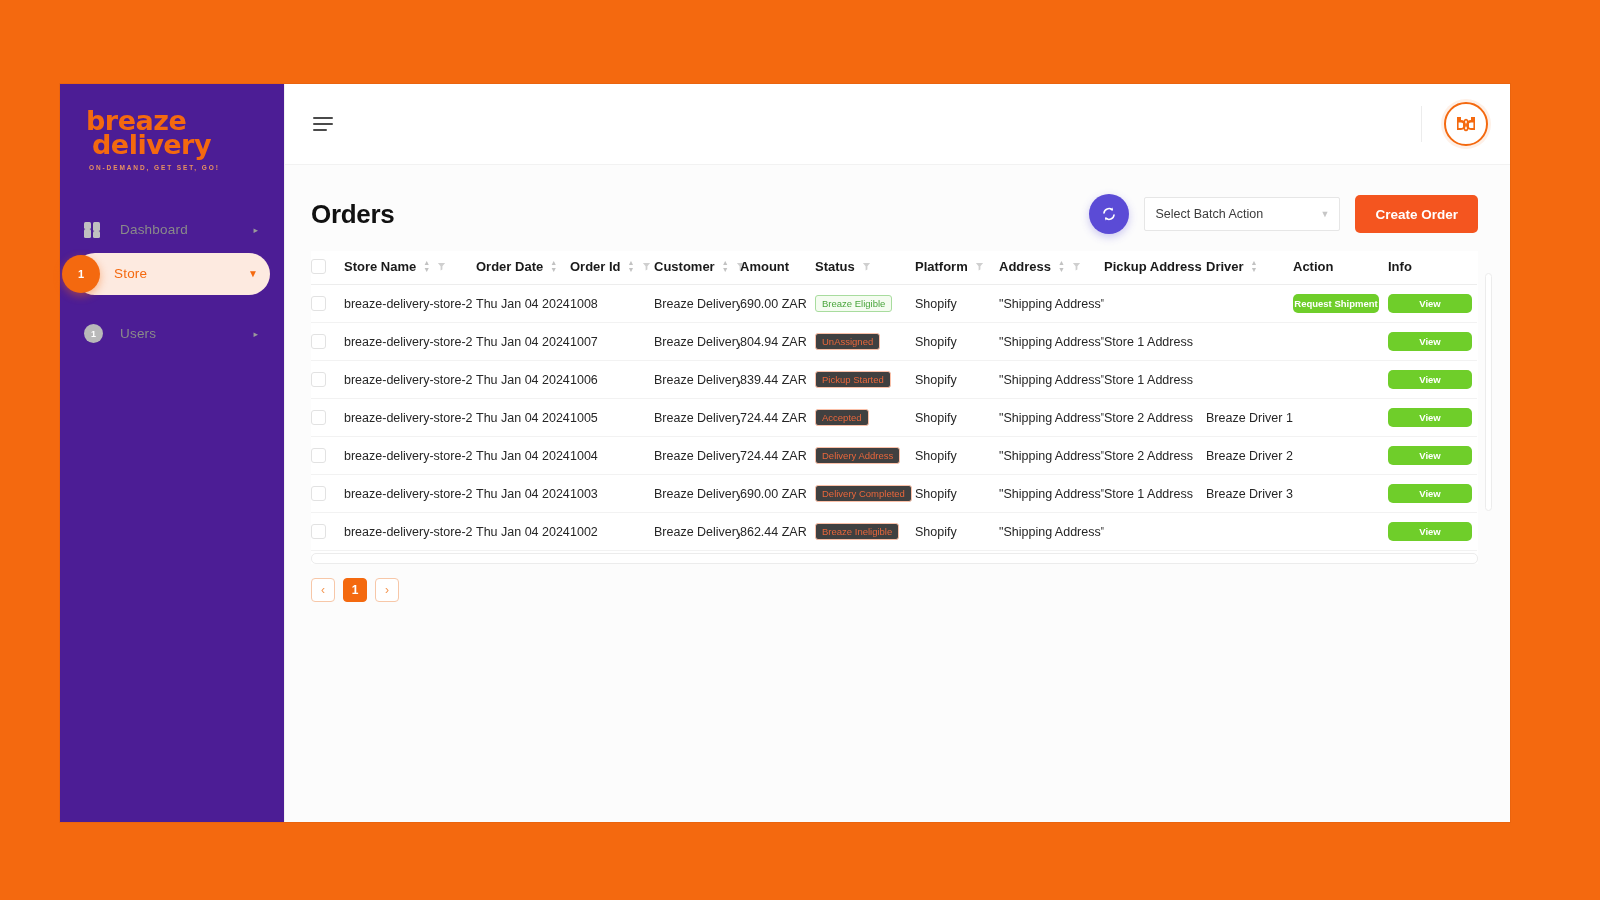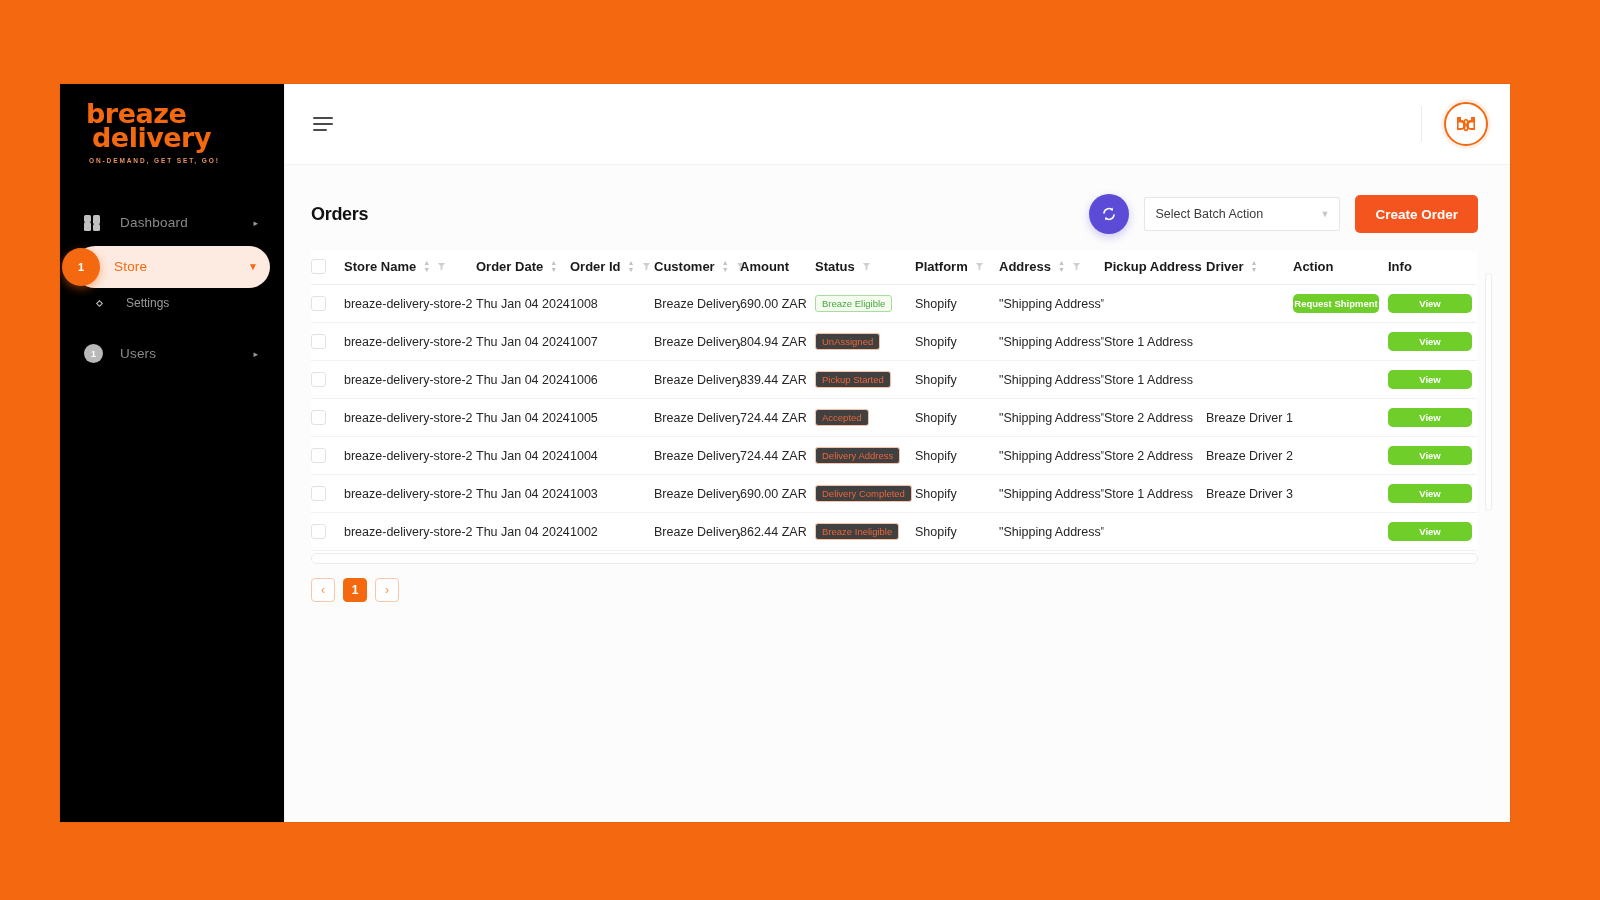--- a/index.html
+++ b/index.html
@@ -16,24 +16,24 @@
     left: 60px; top: 84px;
     width: 1450px; height: 738px;
     background: #ffffff;
     display: flex;
     box-shadow: 0 0 0 1px rgba(0,0,0,0.04);
   }
 
   
   #sidebar {
     width: 225px;
-    background: #000000;
+    background: #4c1d95;
     flex: 0 0 225px;
     border-right: 1px solid #f0f0f0;
-    padding-top: 4px;
+    padding-top: 11px;
   }
   .logo-wrap { padding: 14px 0 0 26px; }
   .logo-word {
     font-family: "DejaVu Sans", sans-serif;
     color: #F4690F;
     font-weight: 700;
     letter-spacing: -0.5px;
     line-height: 0.88;
     font-size: 27px;
   }
@@ -128,21 +128,21 @@
     width: 44px; height: 44px; border-radius: 50%;
     border: 2px solid #F4690F;
     display: flex; align-items: center; justify-content: center;
     box-shadow: 0 0 0 3px rgba(244,105,15,0.10);
   }
 
   
   #content { flex: 1; padding: 26px 32px 0 26px; min-width:0; }
 
   .page-head { display: flex; align-items: center; height: 46px; }
-  .page-title { font-size: 18px; font-weight: 700; color: #111; letter-spacing: -0.3px; }
+  .page-title { font-size: 26px; font-weight: 700; color: #111; letter-spacing: -0.3px; }
   .head-tools { margin-left: auto; display: flex; align-items: center; gap: 15px; }
 
   .refresh-btn {
     width: 40px; height: 40px; border-radius: 50%;
     background: #5B4BD6; border: none; cursor: pointer;
     display: flex; align-items: center; justify-content: center;
     box-shadow: 0 3px 8px rgba(91,75,214,0.30);
   }
   .batch-select {
     width: 196px; height: 34px;
@@ -249,24 +249,20 @@
         <span class="nav-arrow">▸</span>
       </div>
 
       <div class="nav-item active">
         <span class="badge-circle">1</span>
         <span class="nav-label" style="margin-left:30px">Store</span>
         <span class="nav-arrow">▼</span>
       </div>
 
       <div>
-        <div class="sub-item">
-          <span class="diamond"></span>
-          <span class="sub-label">Settings</span>
-        </div>
       </div>
 
       <div class="sub-gap"></div>
 
       <div class="nav-item">
         <span class="ico">
           <span class="badge-circle">1</span>
         </span>
         <span class="nav-label">Users</span>
         <span class="nav-arrow">▸</span>

